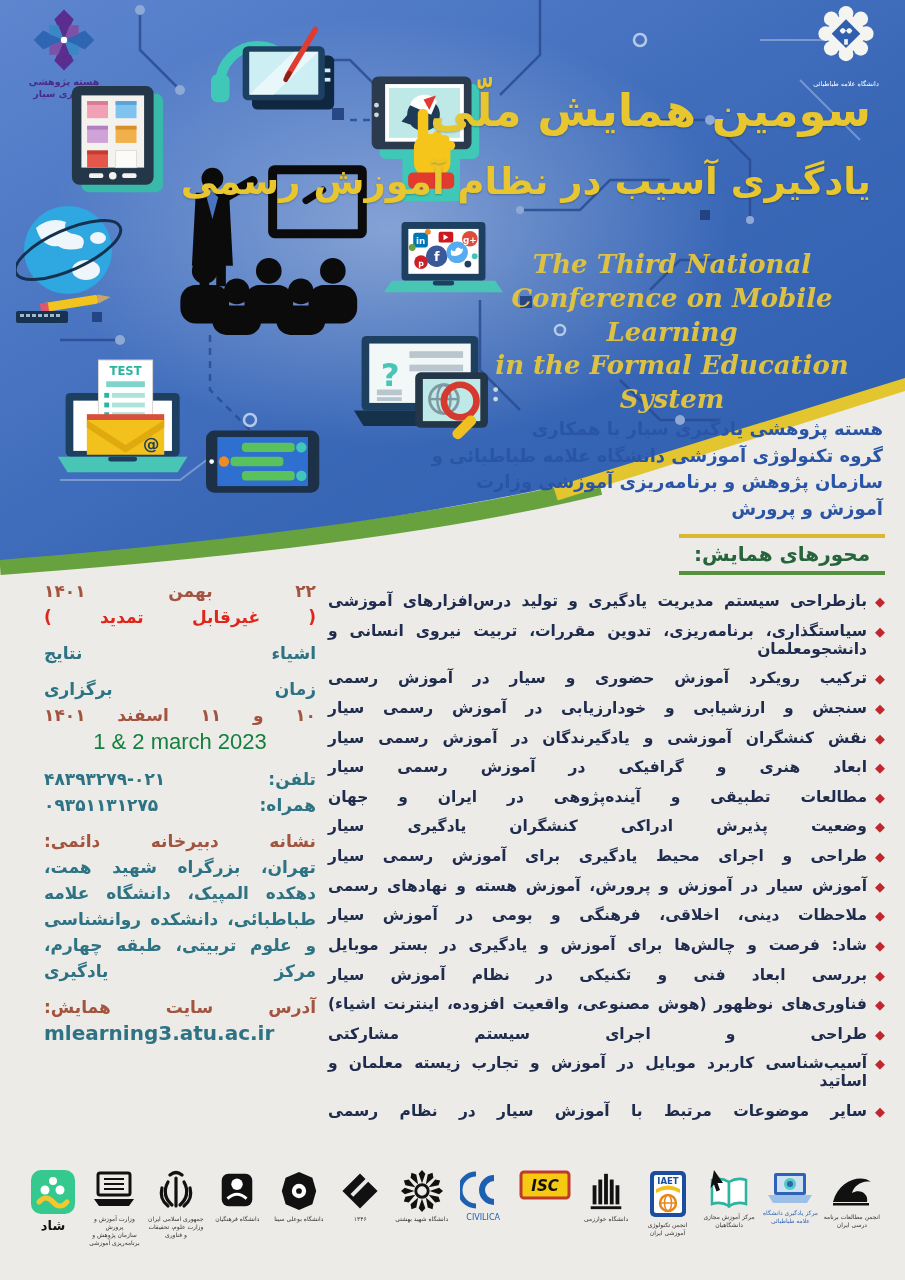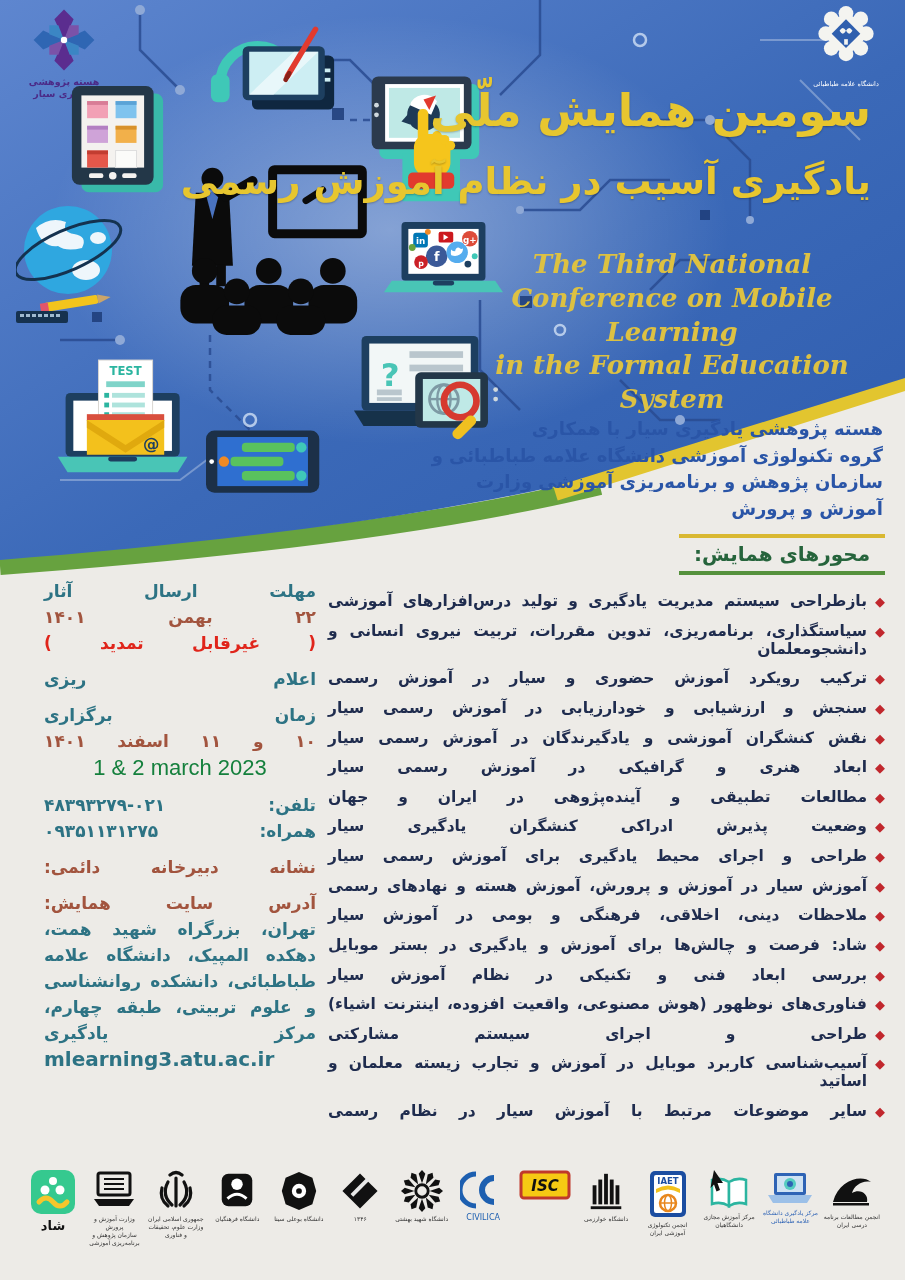--- a/index.html
+++ b/index.html
@@ -433,32 +433,31 @@
         <span class="bullet">◆</span>
         <span class="txt">آسیب‌شناسی کاربرد موبایل در آموزش و تجارب زیسته معلمان و اساتید</span>
       </li>
       <li class="topic">
         <span class="bullet">◆</span>
         <span class="txt">سایر موضوعات مرتبط با آموزش سیار در نظام رسمی</span>
       </li>
     </ul>
 
   <aside class="sidebar">
-    <div class="sb c-teal">مهلت ارسال آثار</div>
     <div class="sb c-brown">۲۲ بهمن ۱۴۰۱</div>
     <div class="sb c-red">( غیرقابل تمدید )</div>
-    <div class="sb c-teal gap">اعلام ریزی</div>
+    <div class="sb c-teal gap">اشیاء نتایج</div>
     <div class="sb c-teal gap">زمان برگزاری</div>
     <div class="sb c-brown">۱۰ و ۱۱ اسفند ۱۴۰۱</div>
     <div class="sb-en">1 &amp; 2 march 2023</div>
     <div class="sb c-teal gap">تلفن: ۰۲۱-۴۸۳۹۳۲۷۹</div>
     <div class="sb c-teal">همراه: ۰۹۳۵۱۱۳۱۲۷۵</div>
     <div class="sb c-brown gap">نشانه دبیرخانه دائمی:</div>
+    <div class="sb c-teal">تهران، بزرگراه شهید همت، دهکده المپیک، دانشگاه علامه طباطبائی، دانشکده روانشناسی و علوم تربیتی، طبقه چهارم، مرکز یادگیری</div>
     <div class="sb c-brown gap">آدرس سایت همایش:</div>
-    <div class="sb c-teal">تهران، بزرگراه شهید همت، دهکده المپیک، دانشگاه علامه طباطبائی، دانشکده روانشناسی و علوم تربیتی، طبقه چهارم، مرکز یادگیری</div>
     <div class="sb-site">mlearning3.atu.ac.ir</div>
   </aside>
 
   <footer class="footer">
 
     <div class="logo-cell">
       <svg width="44" height="44" viewBox="0 0 44 44">
         <rect width="44" height="44" rx="10" fill="#35c98f"></rect>
         <circle cx="22" cy="11" r="4" fill="#fff"></circle>
           <circle cx="14" cy="20" r="4.5" fill="#fff"></circle>

